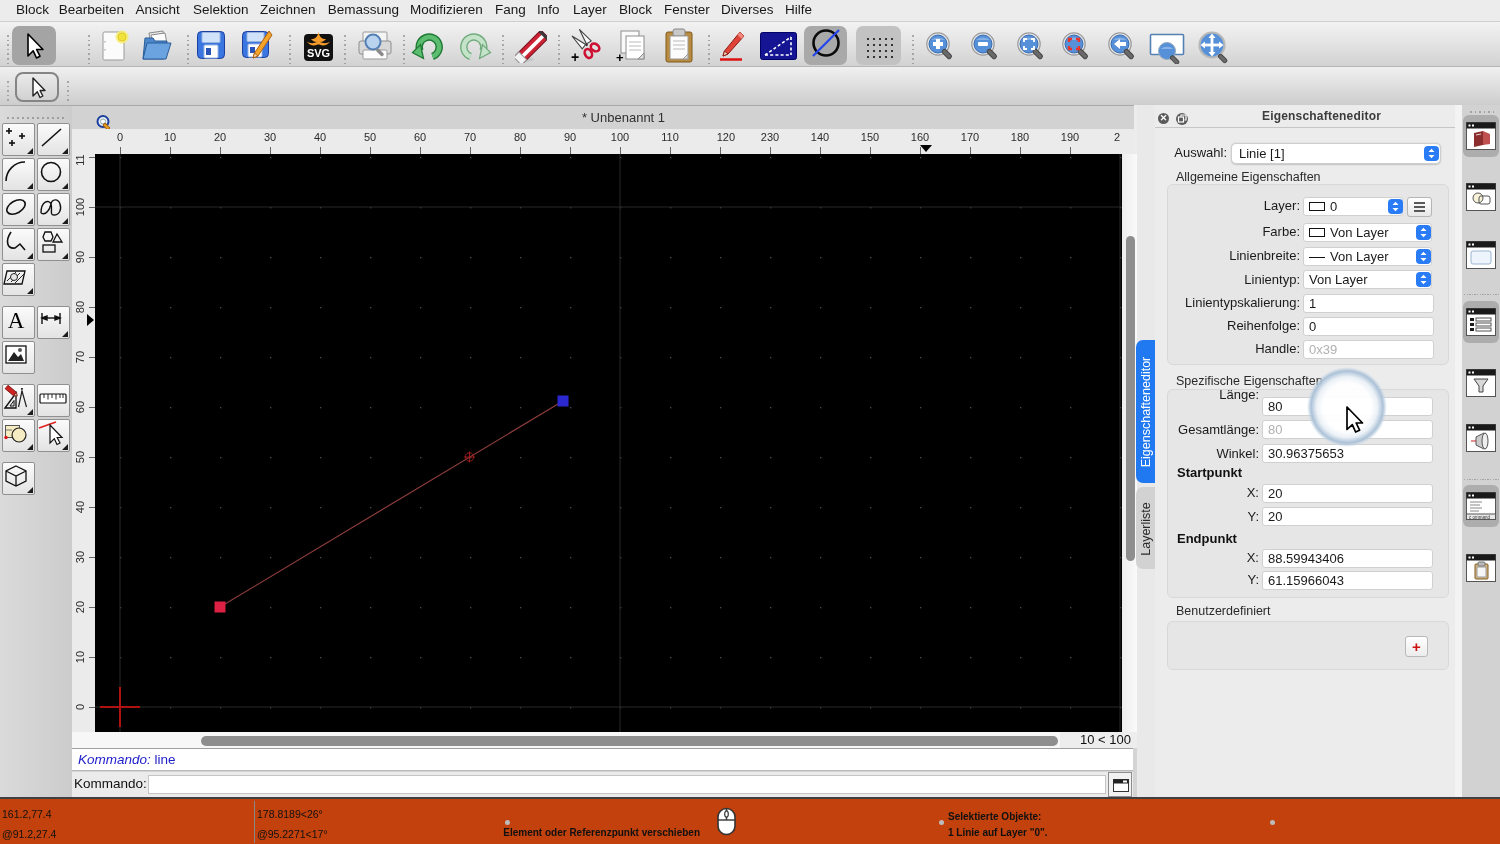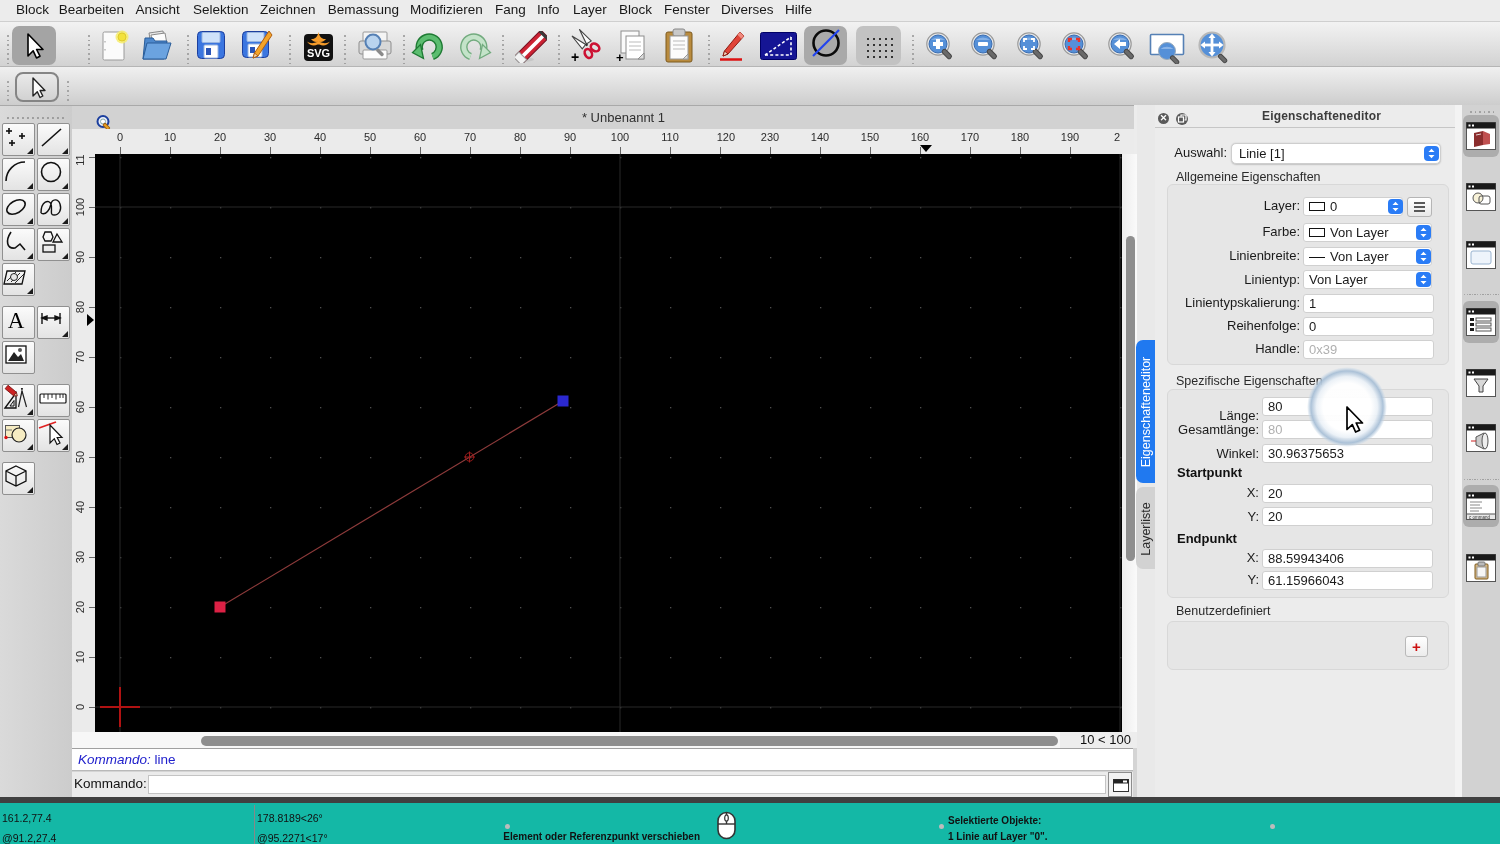--- a/index.html
+++ b/index.html
@@ -38,21 +38,21 @@
 #panel{left:1155px;top:105px;width:301px;height:692px;background:#ececec;}
 #panelhead{left:0px;top:0px;width:301px;height:23px;border-bottom:1px solid #c6c6c6;}
 .group{position:absolute;left:12px;width:282px;background:#e6e6e6;border:1px solid #d8d8d8;border-radius:6px;}
 .plab{position:absolute;font-size:13px;color:#1a1a1a;text-align:right;}
 .pfield{position:absolute;background:#fff;border:1px solid #d0d0d0;border-radius:3px;font-size:13px;color:#1a1a1a;padding-left:5px;line-height:17px;height:19px;}
 .spin{position:absolute;width:15px;height:15px;background:#2a7cf6;border-radius:4px;}
 .seclab{position:absolute;font-size:12.5px;color:#2a2a2a;}
 .bold13{position:absolute;font-size:13px;font-weight:bold;color:#111;}
 #strip{left:1462px;top:105px;width:38px;height:692px;background:#d2d2d2;}
 #stripline{left:1455px;top:105px;width:7px;height:692px;background:#f3f3f3;}
-#statusbar{left:0;top:797px;width:1500px;height:47px;background:#14b8a6;border-top:6px solid #404040;font-size:10.5px;color:#111;}
+#statusbar{left:0;top:797px;width:1500px;height:47px;background:#c2410c;border-top:2px solid #404040;font-size:10.5px;color:#111;}
 .st{position:absolute;white-space:pre;}
 .sepline{position:absolute;width:1px;background:#888;}
 .graydot{position:absolute;width:5px;height:5px;border-radius:50%;background:#bcbcbc;}
 </style></head><body>
 
 <div id="menubar" class="abs">
 <span class="mi" style="left:16px">Block</span>
 <span class="mi" style="left:58.7px">Bearbeiten</span>
 <span class="mi" style="left:135.5px">Ansicht</span>
 <span class="mi" style="left:193px">Selektion</span>
@@ -687,21 +687,21 @@
     <div class="pfield" style="left:148px;top:165.0px;width:129px;color:#1a1a1a">Von Layer</div>
     <div class="spin" style="left:261px;top:167.0px;"><svg width="15" height="15" viewBox="0 0 15 15">
         <path d="M4.5,6 L7.5,2.8 L10.5,6 Z" fill="#fff"></path>
         <path d="M4.5,9 L7.5,12.2 L10.5,9 Z" fill="#fff"></path>
       </svg></div>
     <div class="pfield" style="left:148px;top:188.5px;width:131px;color:#1a1a1a">1</div>
     <div class="pfield" style="left:148px;top:211.5px;width:131px;color:#1a1a1a">0</div>
     <div class="pfield" style="left:148px;top:234.5px;width:131px;color:#b0b0b0">0x39</div>
     <div class="seclab" style="left:21px;top:269px;">Spezifische Eigenschaften</div>
     <div class="group" style="top:284px;height:209px;"></div>
-    <div class="plab" style="left:-56px;top:303px;width:160px;font-weight:normal;font-size:13px">Länge:</div>
+    <div class="plab" style="left:-56px;top:282px;width:160px;font-weight:normal;font-size:13px">Länge:</div>
     <div class="pfield" style="left:107px;top:292.0px;width:171px;color:#1a1a1a">80</div>
     <div class="plab" style="left:-56px;top:316.5px;width:160px;font-weight:normal;font-size:13px">Gesamtlänge:</div>
     <div class="pfield" style="left:107px;top:315.0px;width:171px;color:#b0b0b0">80</div>
     <div class="plab" style="left:-56px;top:340.5px;width:160px;font-weight:normal;font-size:13px">Winkel:</div>
     <div class="pfield" style="left:107px;top:339.0px;width:171px;color:#1a1a1a">30.96375653</div>
     <div class="bold13" style="left:22px;top:360px;">Startpunkt</div>
     <div class="plab" style="left:-56px;top:380px;width:160px;font-weight:normal;font-size:13px">X:</div>
     <div class="pfield" style="left:107px;top:378.5px;width:171px;color:#1a1a1a">20</div>
     <div class="plab" style="left:-56px;top:403.5px;width:160px;font-weight:normal;font-size:13px">Y:</div>
     <div class="pfield" style="left:107px;top:402.0px;width:171px;color:#1a1a1a">20</div>

